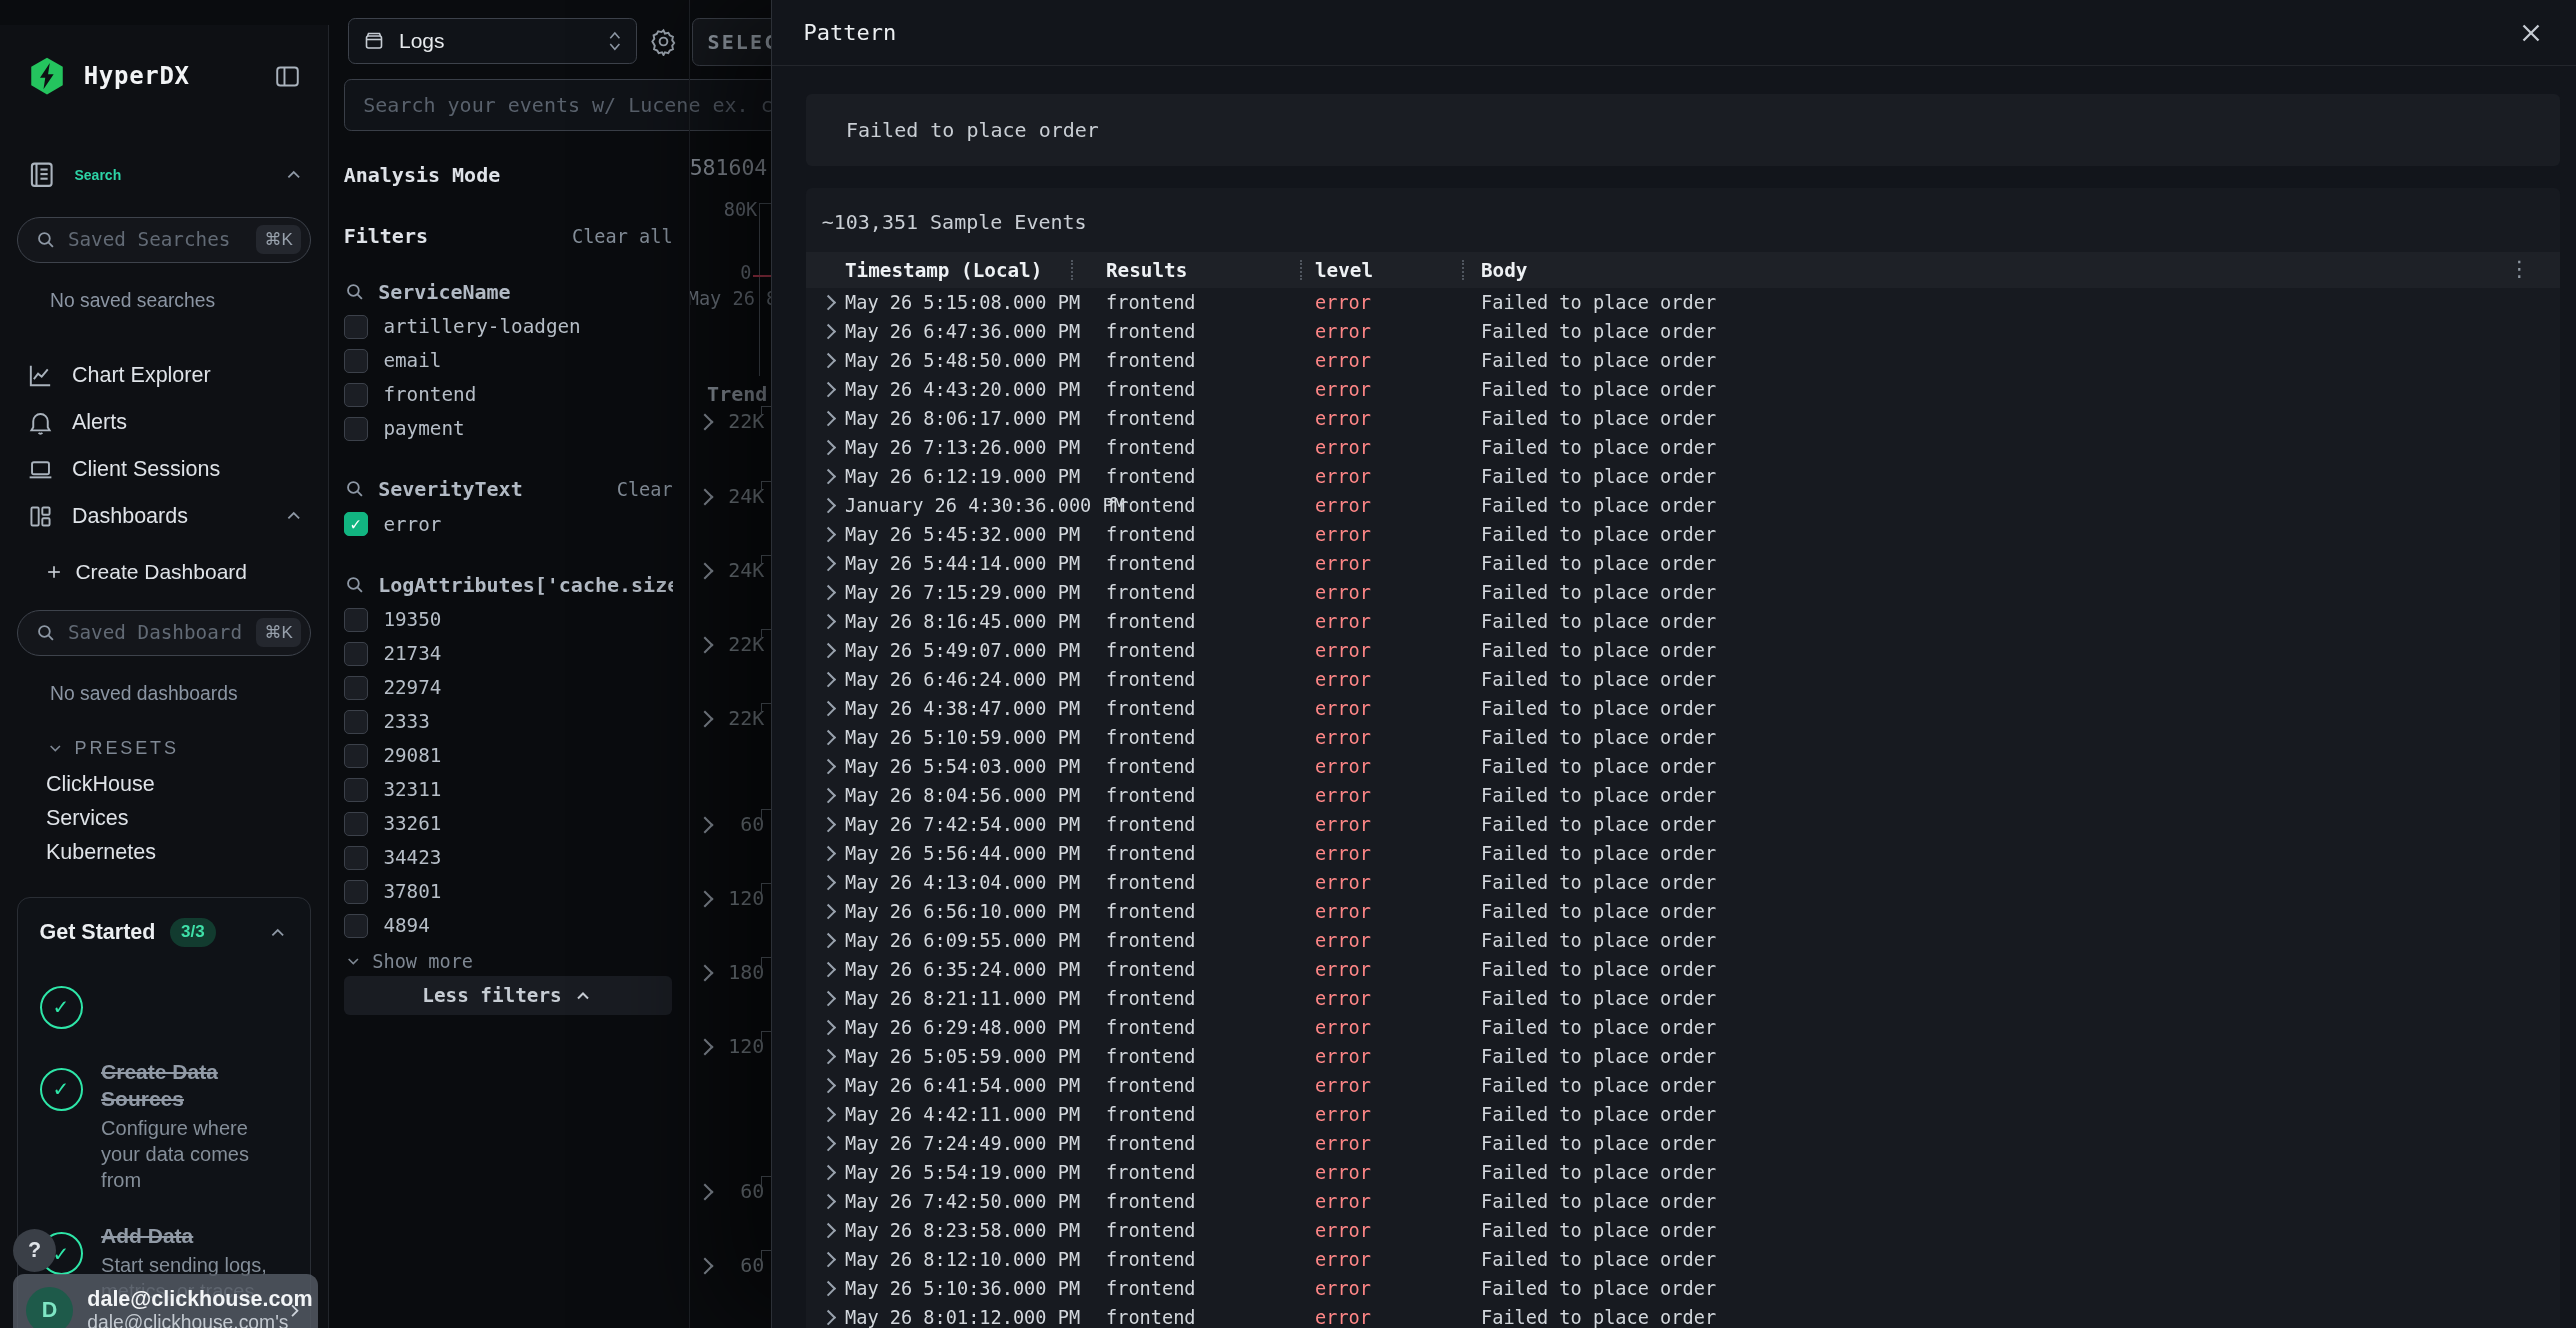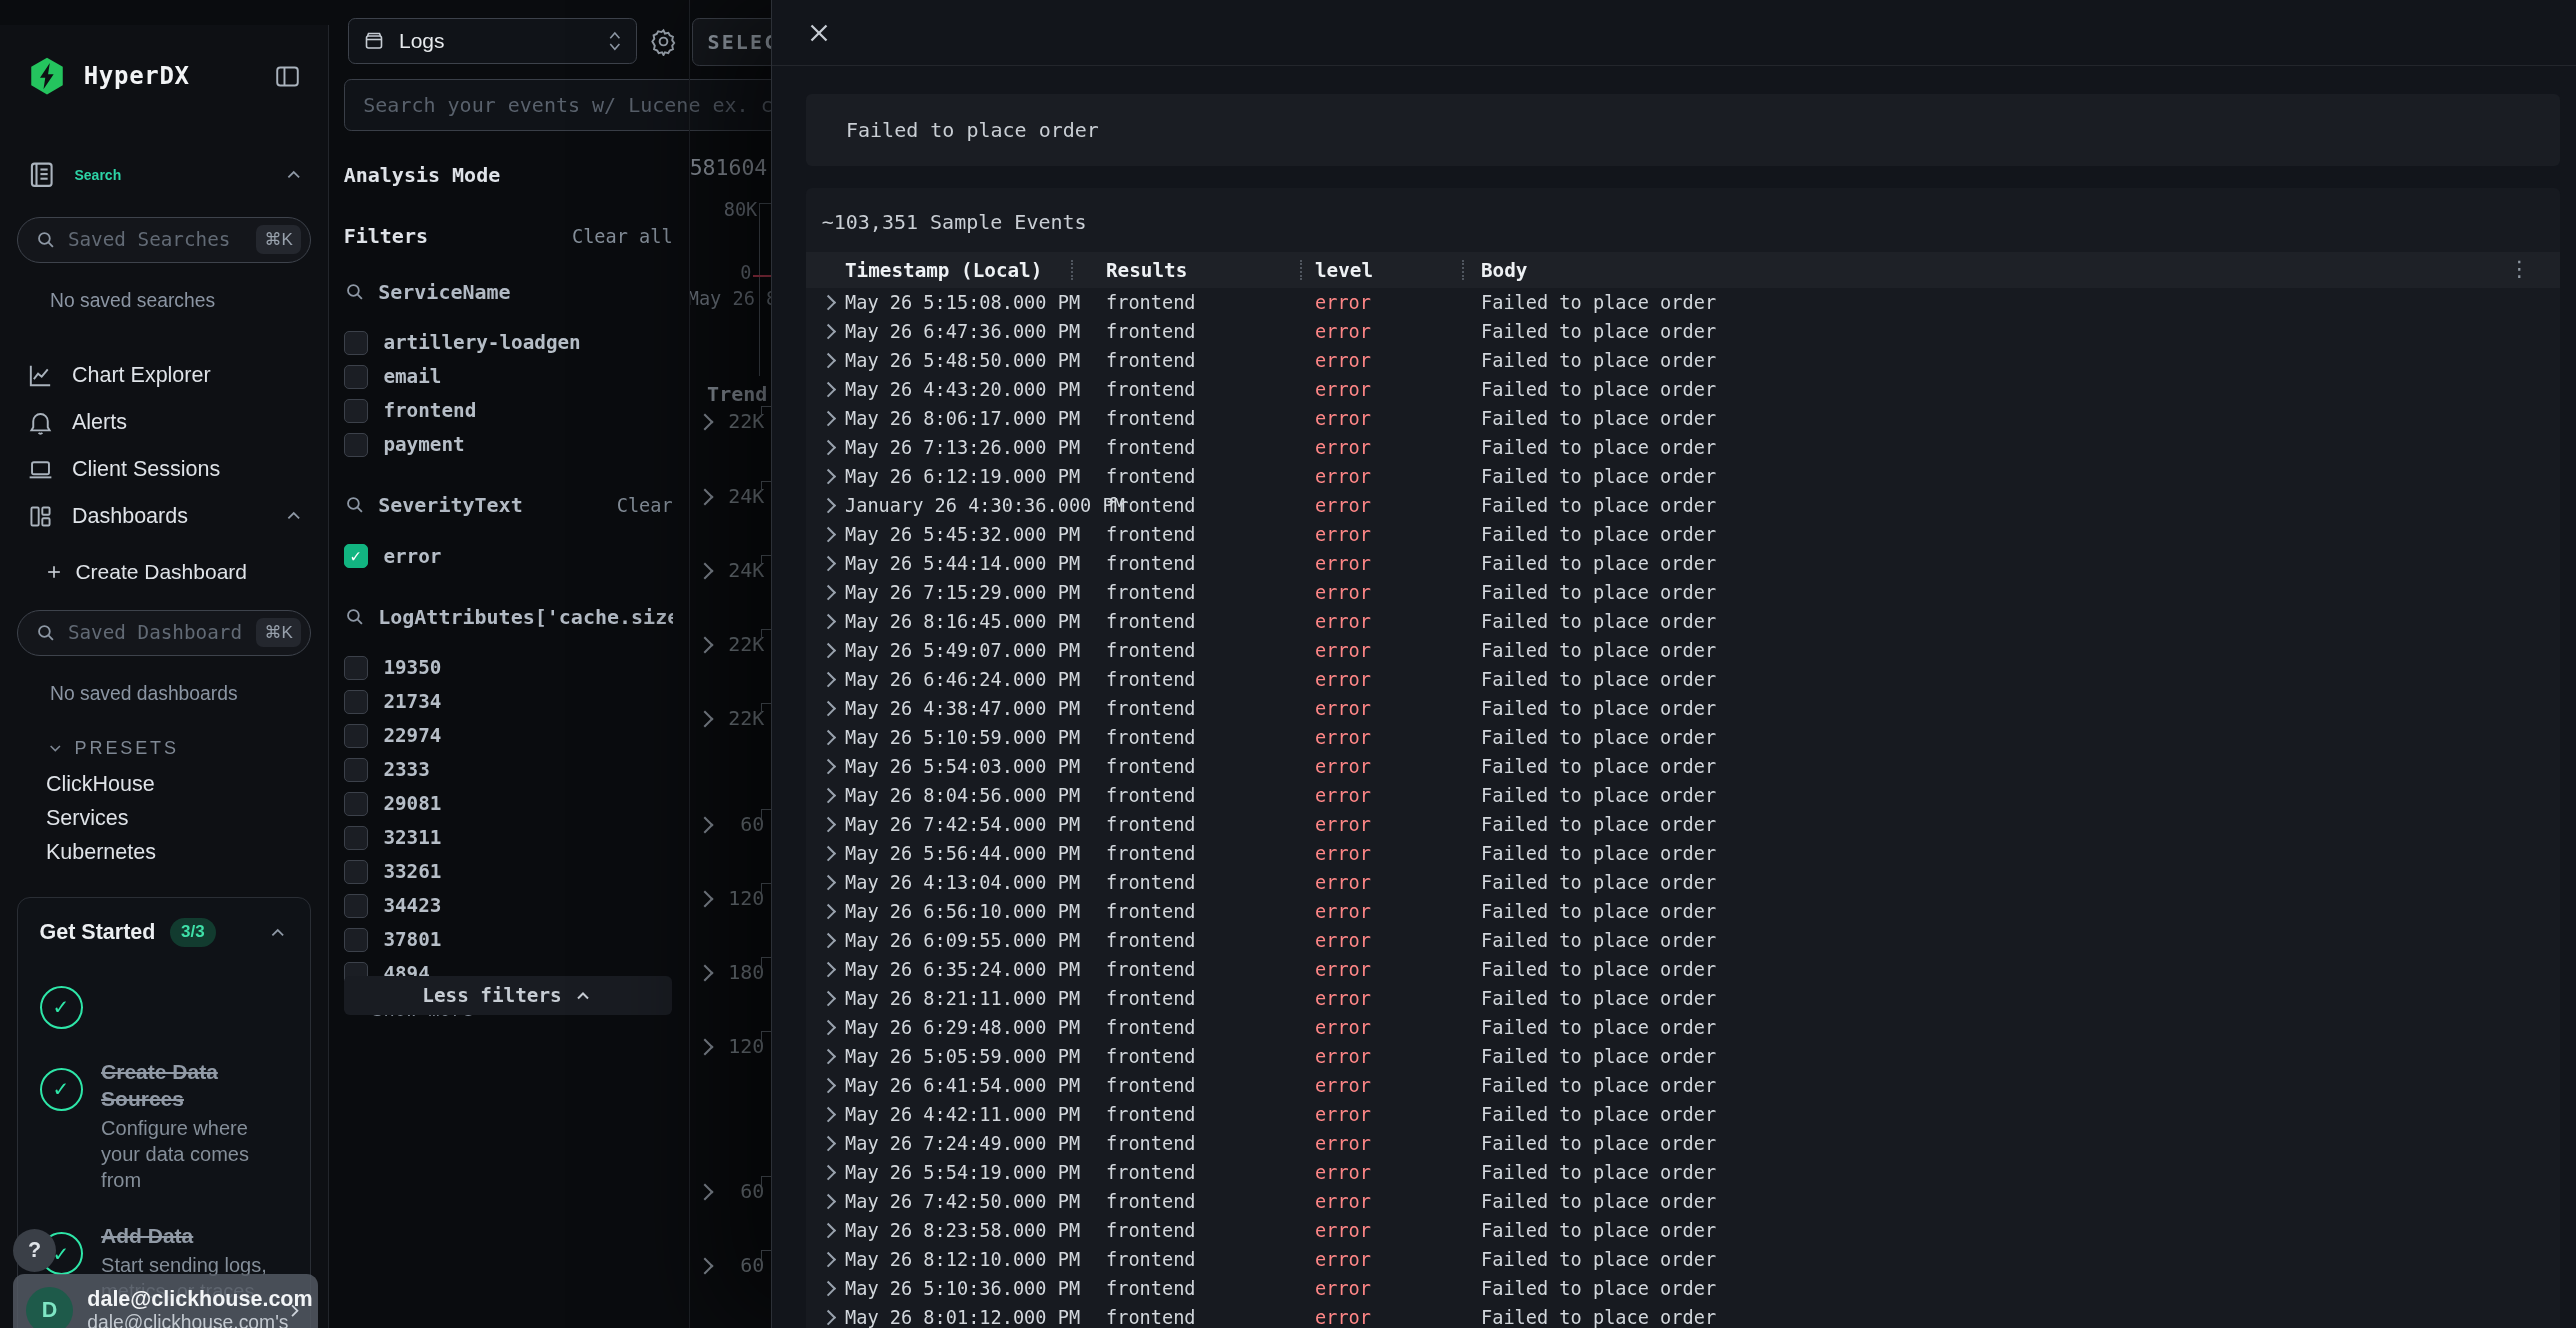--- a/index.html
+++ b/index.html
@@ -84,21 +84,21 @@
   .mode-row{display:flex;align-items:center;height:42px;margin-top:5.7px;padding-left:18.6px;
             border-left:5px solid #3a3f47;font-size:20px;color:#a6aeb8;cursor:pointer;}
   .mode-row.active{border-left-color:#2dd4a7;color:#dfe3e8;}
   .modes{margin-top:23px;}
   .filters-head{display:flex;align-items:baseline;margin-top:37px;}
   .filters-head .clear{margin-left:auto;font-size:18.6px;color:#848e99;cursor:pointer;}
   .group-head{display:flex;align-items:center;gap:13px;margin-top:31.5px;justify-content:center;}
   .group-name{font-size:20px;font-weight:bold;color:#b2bac4;flex:1;white-space:nowrap;overflow:hidden;}
   .group-clear{font-size:18.6px;color:#848e99;cursor:pointer;}
   .opt-row{display:flex;align-items:center;gap:15.7px;height:34px;margin-top:0;cursor:pointer;}
-  .opts{margin-top:22px;font-weight:bold;}
+  .opts{margin-top:6px;}
   .cb{width:24px;height:24px;border-radius:5px;border:1.4px solid #3c414a;background:#1b1e24;
       box-sizing:border-box;flex:0 0 auto;display:flex;align-items:center;justify-content:center;}
   .cb.checked{background:#12b581;border-color:#12b581;}
   .cb.checked::after{content:"✓";color:#fff;font-size:17px;font-weight:bold;}
   .opt-label{font-size:19.3px;color:#b6bec7;}
   .show-more{display:flex;align-items:center;gap:10px;margin-top:8.6px;font-size:18.6px;color:#7f8893;cursor:pointer;}
   .less-filters{position:absolute;left:15.7px;top:976px;width:328px;height:39px;background:#191c22;
                 border-radius:5.7px;display:flex;align-items:center;justify-content:center;gap:11.4px;
                 font-family:"DejaVu Sans Mono","Liberation Mono",monospace;font-weight:bold;
                 font-size:19.3px;color:#c6ccd3;cursor:pointer;}
@@ -553,20 +553,21 @@
             <span class="chev"></span>
             <span class="val">60</span>
             <span class="spark"></span>
           </div>
         </div>
     </div>
   </div>
 
   <div class="drawer">
     <div class="drawer-head">
+      <span class="drawer-title">Pattern</span>
       <span class="close-btn icon">
         <svg width="30" height="30" viewBox="0 0 24 24" fill="none" stroke="currentColor" stroke-width="1.8">
             <line x1="6" y1="6" x2="18" y2="18"></line>
             <line x1="18" y1="6" x2="6" y2="18"></line>
           </svg>
       </span>
     </div>
 
     <div class="pattern-box">
       <span class="pattern-text">Failed to place order</span>

